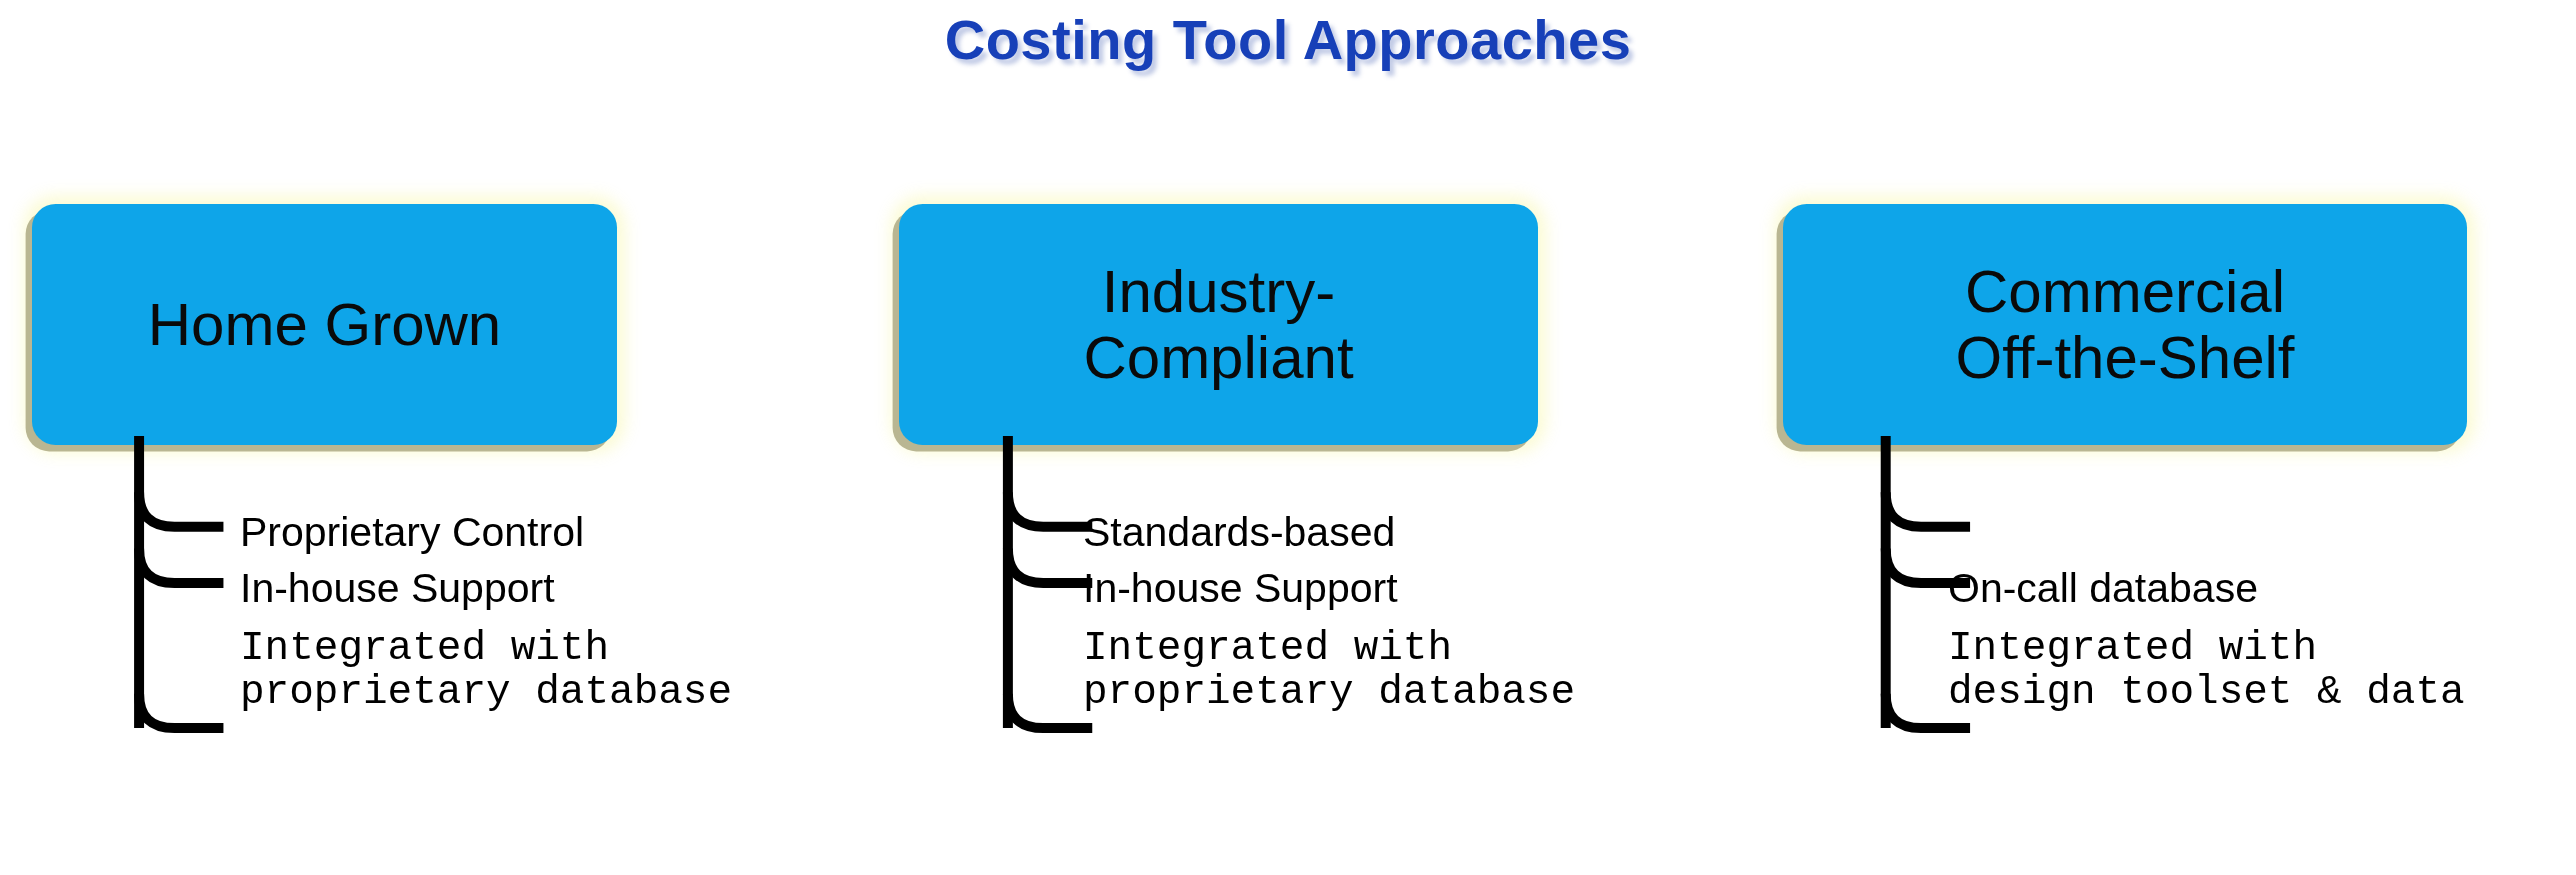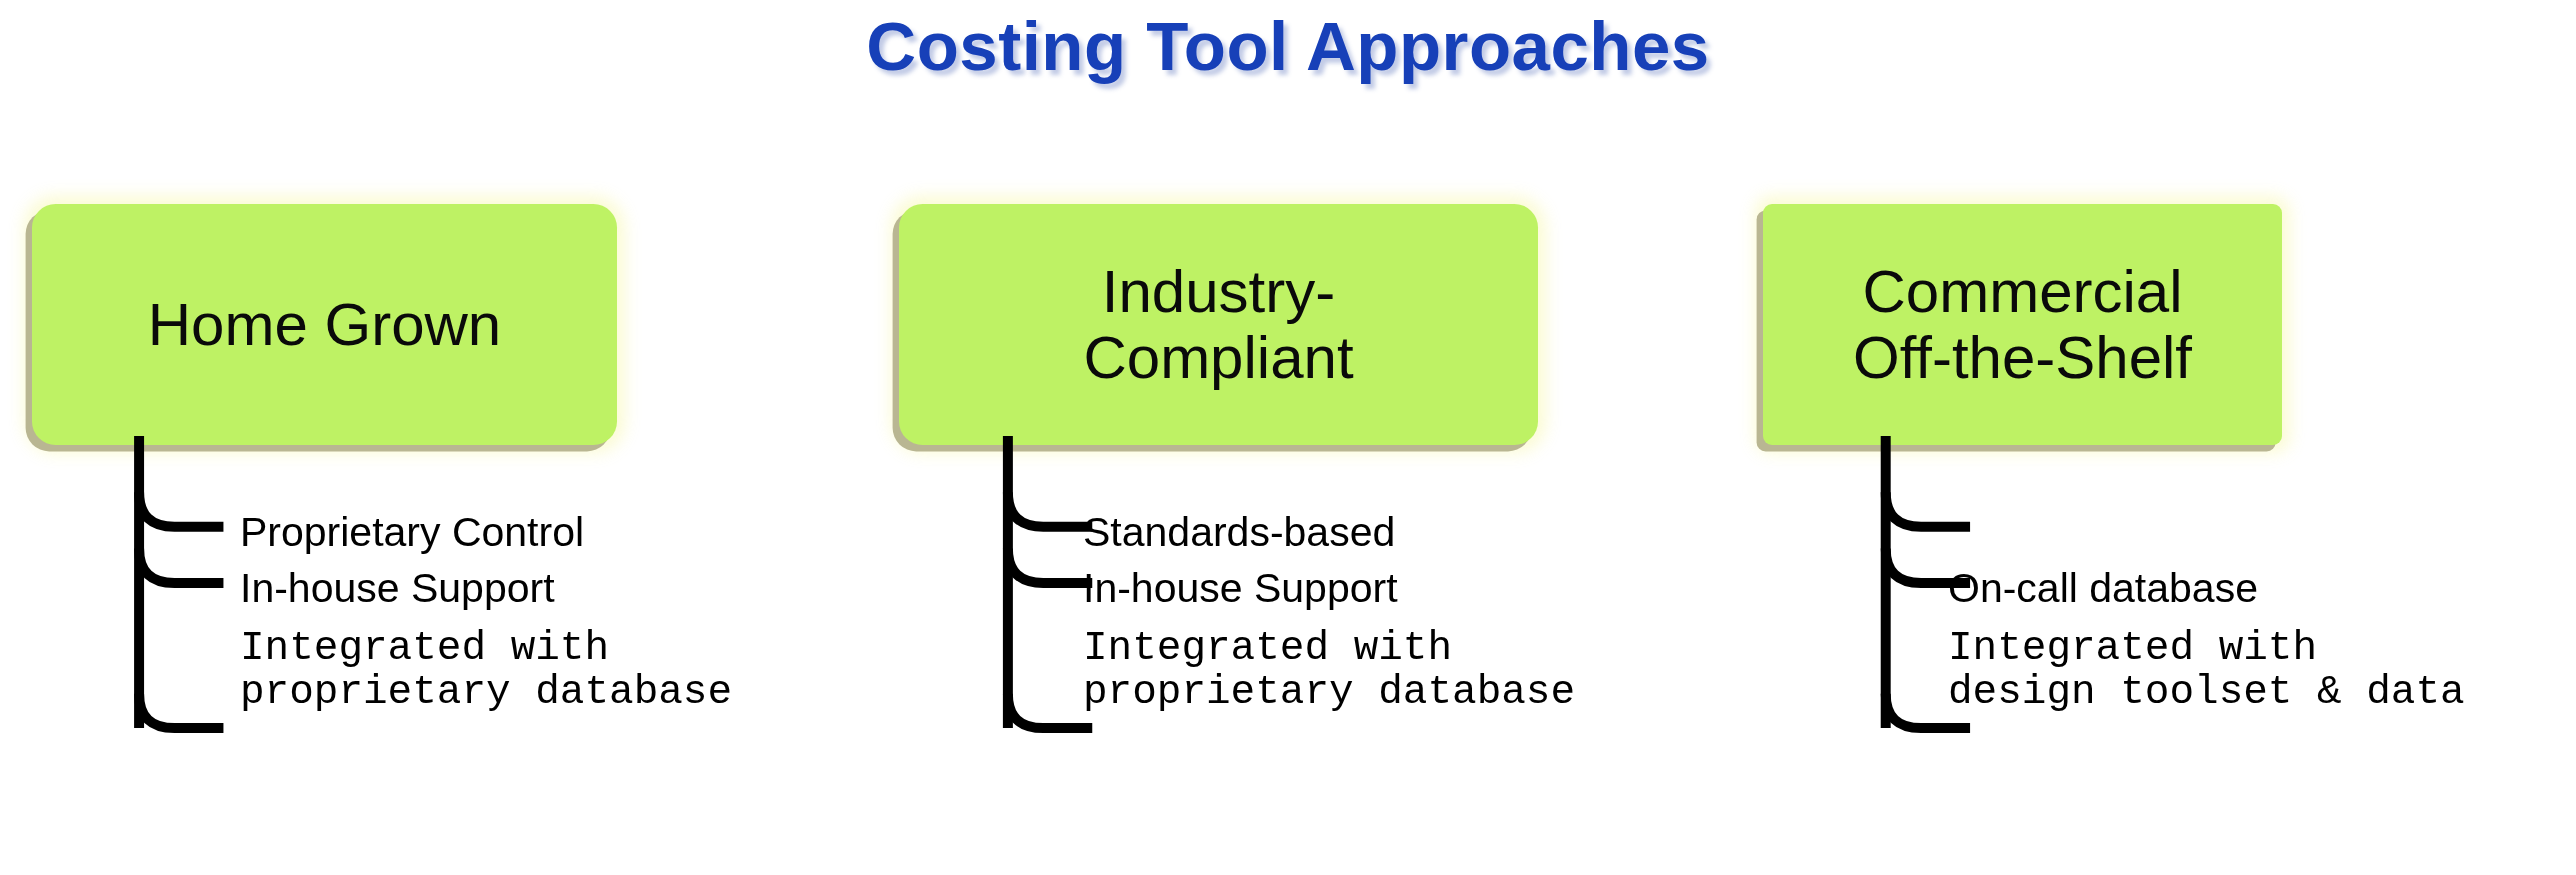--- a/index.html
+++ b/index.html
@@ -19,21 +19,21 @@
     overflow: hidden;
   }
 
   
   #title {
     position: absolute;
     left: 0;
     top: 7.3px;
     width: 2576px;
     text-align: center;
-    font-size: 69px;
+    font-size: 56px;
     font-weight: bold;
     letter-spacing: 0.5px;
     color: #1740B8;
     text-shadow: 4.5px 4.5px 4.5px rgba(120,140,200,0.45);
     white-space: nowrap;
   }
 
   
   .column {
     position: absolute;
@@ -44,40 +44,40 @@
   #col-0 { left: 0px; }
   #col-1 { left: 867px; }
   #col-2 { left: 1743px; }
 
   
   .node-box {
     position: absolute;
     top: 204px;
     height: 241px;
     border-radius: 23.6px;
-    background: #bef264;
+    background: #0ea5e9;
     box-shadow:
        -6.4px 6.4px 0px 0px #B9B692,
        0 0 16.3px 7.3px rgba(250,250,205,0.85);
     display: flex;
     align-items: center;
     justify-content: center;
     box-sizing: border-box;
   }
   .node-box .node-label {
     font-size: 60px;
     line-height: 1.10;
     color: #0a0a0a;
     text-align: center;
     white-space: pre-line;
     padding: 0 12.7px;
   }
   #box-0 { left: 32px;  width: 585px; }
   #box-1 { left: 32px;  width: 639px; }
-  #box-2 { left: 20px;  width: 519px; border-radius: 9px; }
+  #box-2 { left: 40px;  width: 684px; }
 
   
   .connectors {
     position: absolute;
     left: 0;
     top: 436px;
     width: 817px;
     height: 381px;
     overflow: visible;
     pointer-events: none;

